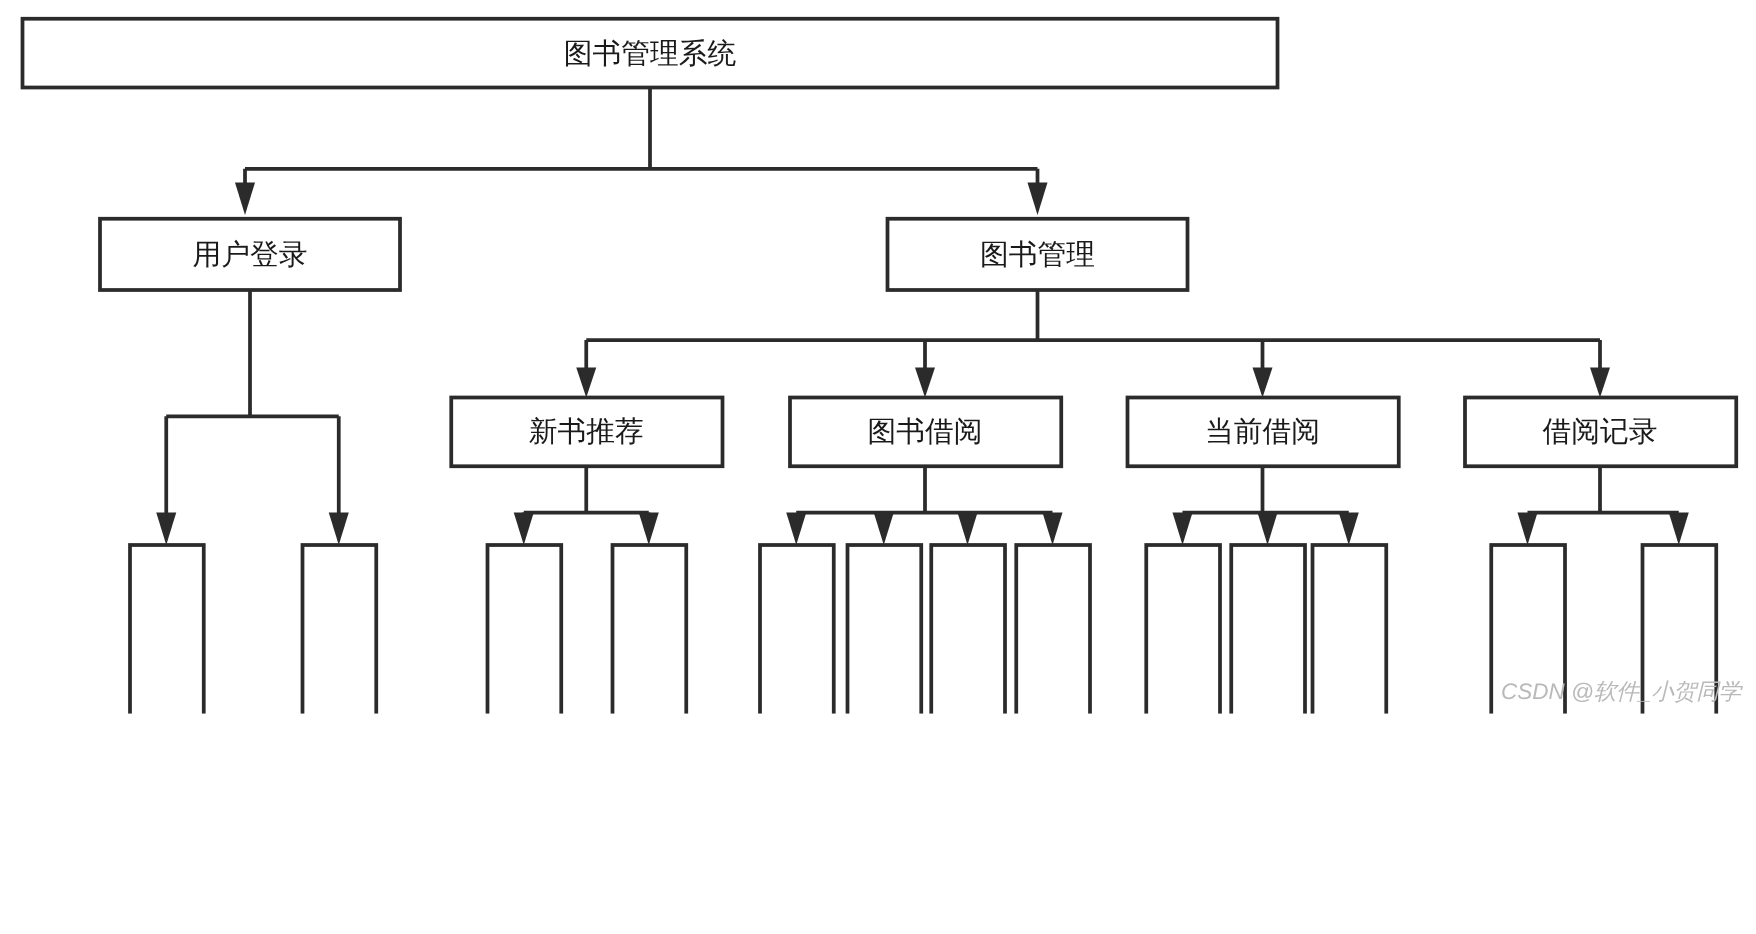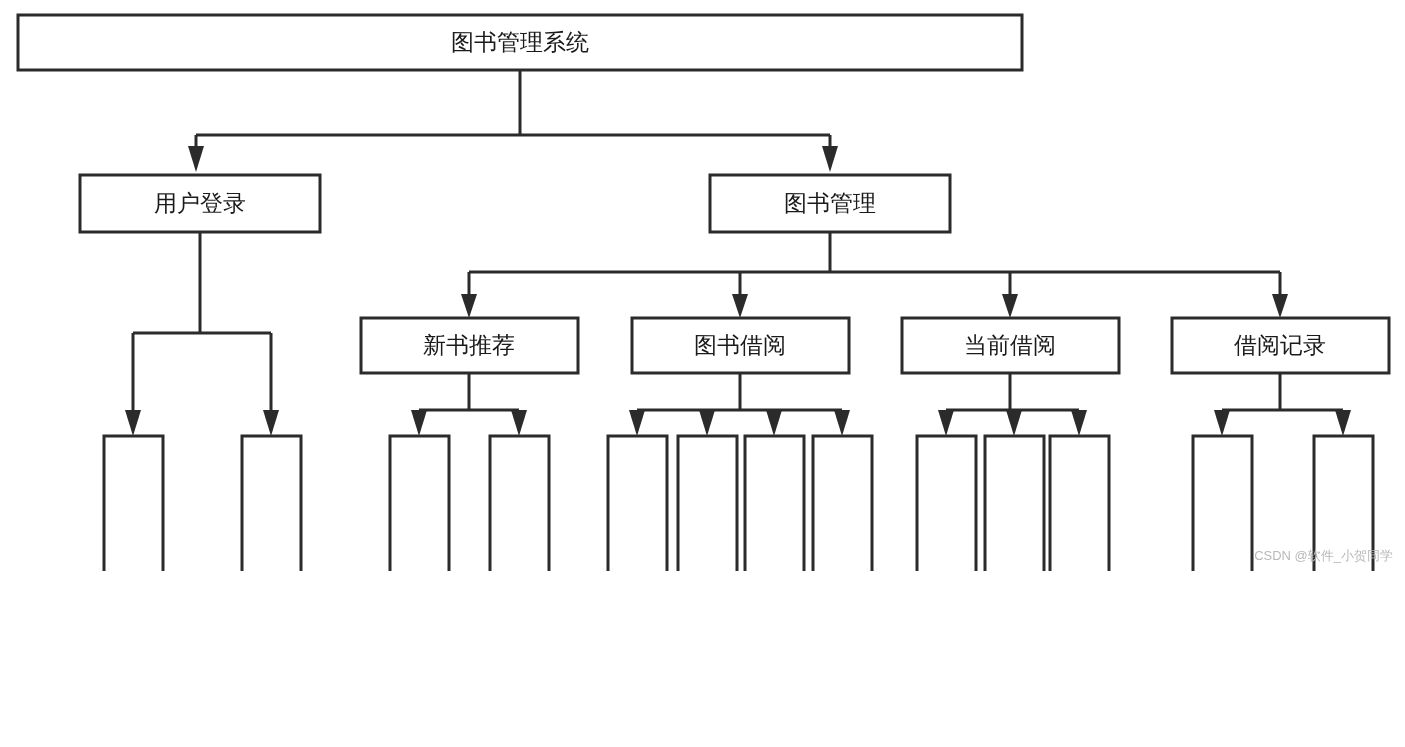--- a/index.html
+++ b/index.html
@@ -51,25 +51,26 @@
   }
   .arrow-head {
     fill: #2b2b2b;
     stroke: none;
   }
   .watermark {
     position: absolute;
     right: 12px;
     bottom: 6px;
     font-family: "Liberation Sans", "DejaVu Sans", sans-serif;
-    font-size: 13px;
+    font-size: 18px;
     color: #b9b9b9;
     white-space: nowrap;
     pointer-events: none;
     user-select: none;
+    font-style: italic;
   }
 </style>
 </head>
 <body>
 
 <div id="diagram-root">
 
   <svg class="canvas" viewBox="0 0 1405 747">
 
     <g>

